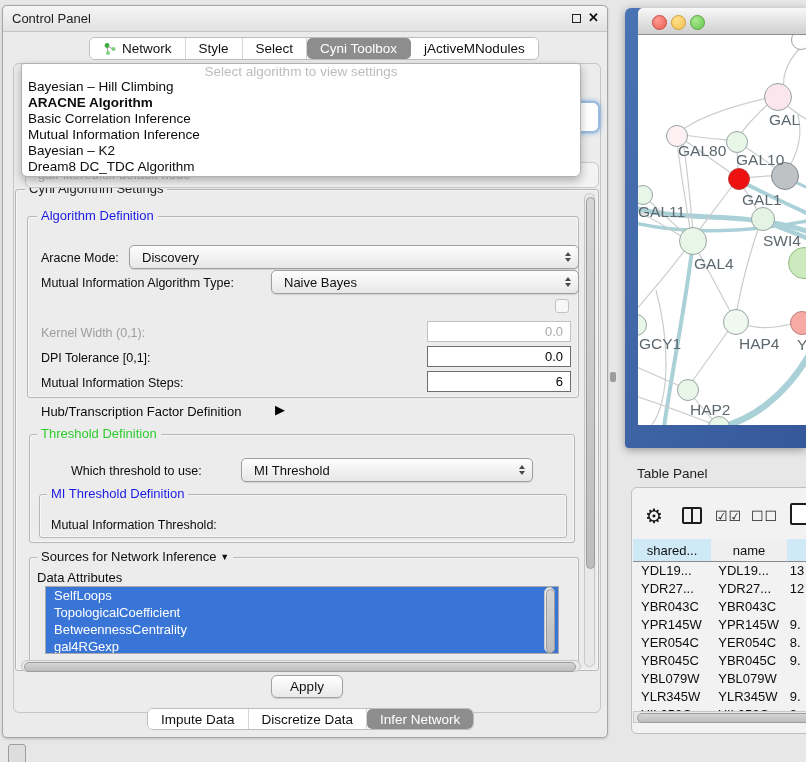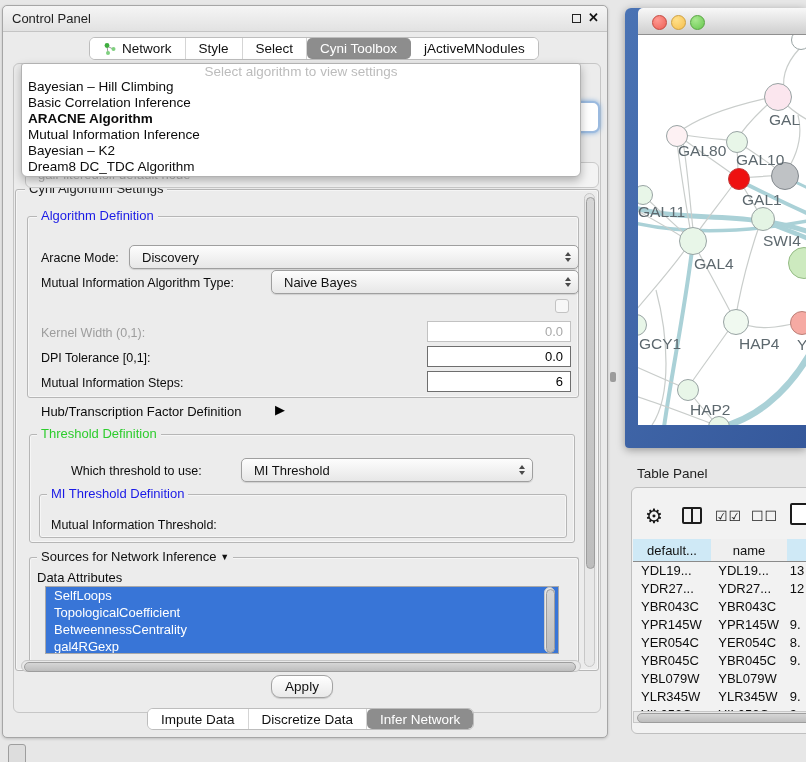--- a/index.html
+++ b/index.html
@@ -129,22 +129,22 @@
 
     <div class="abs combo-focus"></div>
 
     <div class="abs combo-bg">
       <span>galFiltered.sif default node</span>
     </div>
 
     <div class="abs dd-list">
       <div class="dd-ph">Select algorithm to view settings</div>
       <div class="dd-item">Bayesian – Hill Climbing</div>
+      <div class="dd-item bold">ARACNE Algorithm</div>
       <div class="dd-item">Basic Correlation Inference</div>
-      <div class="dd-item bold">ARACNE Algorithm</div>
       <div class="dd-item">Mutual Information Inference</div>
       <div class="dd-item">Bayesian – K2</div>
       <div class="dd-item">Dream8 DC_TDC Algorithm</div>
     </div>
 
     <div class="abs grp" style="left:12px;top:183px;width:584px;height:482px;"></div>
     <div class="grp-label" style="left:22px;top:176px;color:#222;">Cyni Algorithm Settings</div>
 
     <div class="abs sb-track" style="left:581px;top:187px;width:11px;height:474px;">
       <div class="sb-thumb" style="position:absolute;left:1px;top:3px;width:7px;height:370px;"></div>
@@ -222,21 +222,21 @@
       <div class="attr-item">gal4RGexp</div>
     </div>
     <div class="abs sb-track" style="left:541px;top:581px;width:11px;height:66px;">
       <div class="sb-thumb" style="position:absolute;left:1px;top:1px;width:7px;height:62px;"></div>
     </div>
 
     <div class="abs sb-track" style="left:18px;top:654px;width:560px;height:12px;">
       <div class="sb-thumb" style="position:absolute;left:2px;top:1px;width:550px;height:8px;"></div>
     </div>
 
-    <div class="abs btn" style="left:268px;top:669px;width:62px;height:23px;border-radius:9px;">
+    <div class="abs btn" style="left:268px;top:669px;width:72px;height:23px;">
       <span>Apply</span>
     </div>
 
     <div class="abs tabbar" style="left:144px;top:702px;height:22px;">
       <div class="tab">
           <span>Impute Data</span>
         </div>
       <div class="tab">
           <span>Discretize Data</span>
         </div>
@@ -332,21 +332,21 @@
 
   <div class="abs tp-box"></div>
 
   <div class="abs tp-toolbar-icon" style="left:645px;top:504px;font-size:20px;">⚙</div>
   <div class="abs split-icon" style="left:682px;top:507px;"></div>
   <div class="abs tp-toolbar-icon" style="left:715px;top:508px;font-size:14px;letter-spacing:1px;">☑☑</div>
   <div class="abs tp-toolbar-icon" style="left:751px;top:508px;font-size:14px;letter-spacing:1px;">☐☐</div>
   <div class="abs doc-icon" style="left:790px;top:503px;"></div>
 
   <div class="abs" style="left:633px;top:539px;width:179px;height:22px;">
-    <div class="thead-cell" style="left:0;width:78px;background:#cfe9f6;">default...</div>
+    <div class="thead-cell" style="left:0;width:78px;background:#cfe9f6;">shared...</div>
     <div class="thead-cell" style="left:78px;width:76px;background:#efefef;">name</div>
     <div class="thead-cell" style="left:154px;width:25px;background:#cfe9f6;"></div>
   </div>
 
   <div class="tbl-rows" style="left:633px;top:561px;width:179px;height:150px;">
     <div class="trow">
       <div class="tcell" style="width:78px;padding-left:8px;">YDL19...</div>
       <div class="tcell" style="width:76px;padding-left:8px;">YDL19...</div>
       <div class="tcell" style="width:25px;padding-left:4px;">13</div>
     </div>

